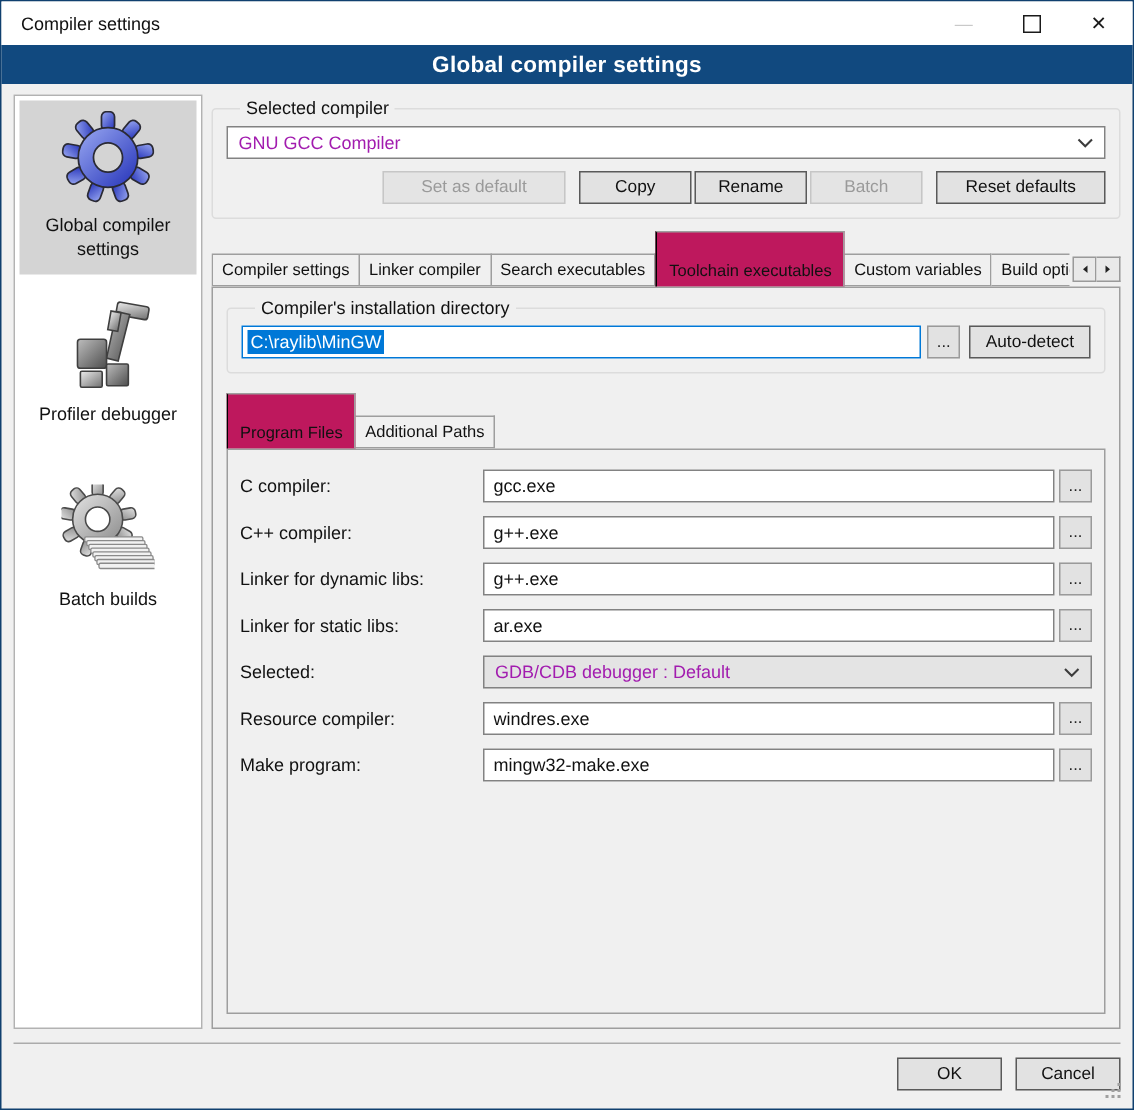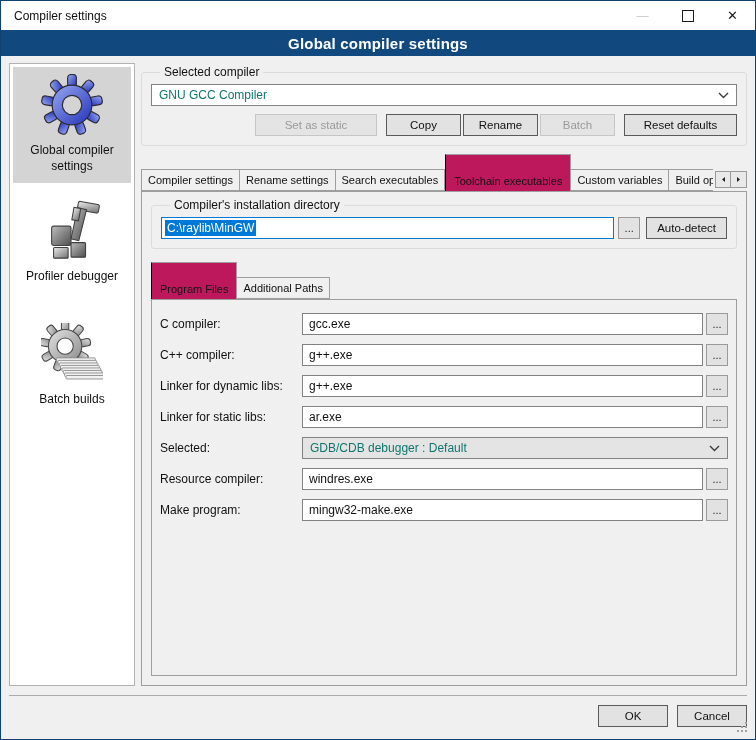--- a/index.html
+++ b/index.html
@@ -27,21 +27,21 @@
   .side-icon{width:62px;height:62px;margin-bottom:7px;display:block;}
   .side-label{font-size:12px;text-align:center;line-height:1.3;color:#111;}
   
   .main{flex:1;display:flex;flex-direction:column;min-width:0;}
   .group{border:1px solid #dcdcdc;border-radius:3px;position:relative;padding:11px 9px 9px;background:transparent;}
   .group-legend{position:absolute;top:-8px;left:18px;background:var(--dialog-bg,#f0f0f0);padding:0 4px;font-size:12px;color:#111;}
   .sel-compiler{margin-top:9px;}
   .combo{height:22px;border:1px solid #828282;display:flex;align-items:center;padding:0 7px;font-size:12px;gap:6px;cursor:default;}
   .combo.white{background:#fff;}
   .combo.gray{background:#e4e4e4;}
-  .combo-val{flex:1;overflow:hidden;white-space:nowrap;color:#0f766e;}
+  .combo-val{flex:1;overflow:hidden;white-space:nowrap;color:#a21caf;}
   .actions{display:flex;justify-content:flex-end;margin-top:8px;}
   .btn{height:22px;background:#e2e2e2;border:1px solid #5a5a5a;font-size:11.5px;font-family:inherit;padding:0 10px;color:#111;cursor:default;}
   .btn:disabled{color:#9a9a9a;border-color:#c6c6c6;background:#e4e4e4;}
   .actions .btn{margin-left:2px;min-width:75px;}
   .actions .btn:first-child{min-width:122px;}
   .actions .btn:nth-child(2){margin-left:9px;}
   .actions .btn:last-child{margin-left:9px;min-width:113px;}
   
   .tab-strip{display:flex;align-items:flex-end;margin-top:8px;}
   .tabs{display:flex;flex:1;min-width:0;overflow:hidden;align-items:flex-end;white-space:nowrap;}
@@ -57,21 +57,21 @@
   .path-input{flex:1;height:22px;border:1px solid var(--sel,#0078d7);background:#fff;display:flex;align-items:center;padding:0 3px;overflow:hidden;}
   .selected-text{background:var(--sel,#0078d7);color:#fff;font-size:12px;padding:1px 2px;white-space:nowrap;}
   .browse{width:22px;height:22px;flex:0 0 22px;background:#e2e2e2;border:1px solid #9a9a9a;font-size:11px;line-height:1;padding:0;color:#222;}
   .autodetect{margin-left:2px;min-width:80px;}
   .note{margin-top:5px;font-size:11.5px;color:var(--note,#8b1e22);white-space:nowrap;overflow:hidden;}
   
   .inner-strip{display:flex;align-items:flex-end;margin-top:13px;}
   .inner-page{flex:1;border:1px solid #9e9e9e;background:#f0f0f0;padding:13px 8px;min-height:0;position:relative;z-index:1;}
   .frow{display:flex;align-items:center;margin-bottom:9px;}
   .flabel{flex:0 0 142px;font-size:12px;color:#111;}
-  .fctrl{flex:1;display:flex;gap:3px;align-items:center;min-width:0;}
+  .fctrl{flex:1;display:flex;gap:3px;align-items:center;min-width:0;margin-left:20px;}
   .fctrl input{flex:1;height:22px;border:1px solid #828282;padding:0 6px;font-size:12px;font-family:inherit;background:#fff;color:#111;min-width:0;}
   .fctrl .combo{flex:1;}
   
   .footer{flex:0 0 44px;border-top:1px solid #ababab;margin-top:9px;display:flex;justify-content:flex-end;align-items:flex-start;padding-top:9px;gap:9px;position:relative;}
   .footer .btn{min-width:70px;}
   .grip{position:absolute;right:0px;bottom:7px;width:2px;height:2px;background:#a0a0a0;
         box-shadow:-4px 0 #a0a0a0,-8px 0 #a0a0a0,0 -4px #a0a0a0,-4px -4px #a0a0a0,0 -8px #a0a0a0;}
   .chev{flex:0 0 auto;}
 </style>
 </head>
@@ -183,32 +183,32 @@
 
         <div class="group sel-compiler">
           <span class="group-legend">Selected compiler</span>
           <div class="combo white">
             <span class="combo-val">GNU GCC Compiler</span>
             <svg class="chev" width="11" height="7" viewBox="0 0 11 7">
                 <path d="M1 1 L5.5 5.5 L10 1" fill="none" stroke="#3c3c3c" stroke-width="1.4"></path>
               </svg>
           </div>
           <div class="actions">
-              <button class="btn" disabled="">Set as static</button>
+              <button class="btn" disabled="">Set as default</button>
               <button class="btn">Copy</button>
               <button class="btn">Rename</button>
               <button class="btn" disabled="">Batch</button>
               <button class="btn">Reset defaults</button>
             </div>
         </div>
 
         <div class="tab-strip">
           <div class="tabs">
               <div class="tab">Compiler settings</div>
-              <div class="tab">Rename settings</div>
+              <div class="tab">Linker compiler</div>
               <div class="tab">Search executables</div>
               <div class="tab active">Toolchain executables</div>
               <div class="tab">Custom variables</div>
               <div class="tab">Build options</div>
             </div>
           <div class="tab-arrows">
             <button class="arrow-btn">
                 <svg width="7" height="7" viewBox="0 0 7 7">
                   <path d="M5 1 L2 3.5 L5 6 Z" fill="#222"></path>
                 </svg>

